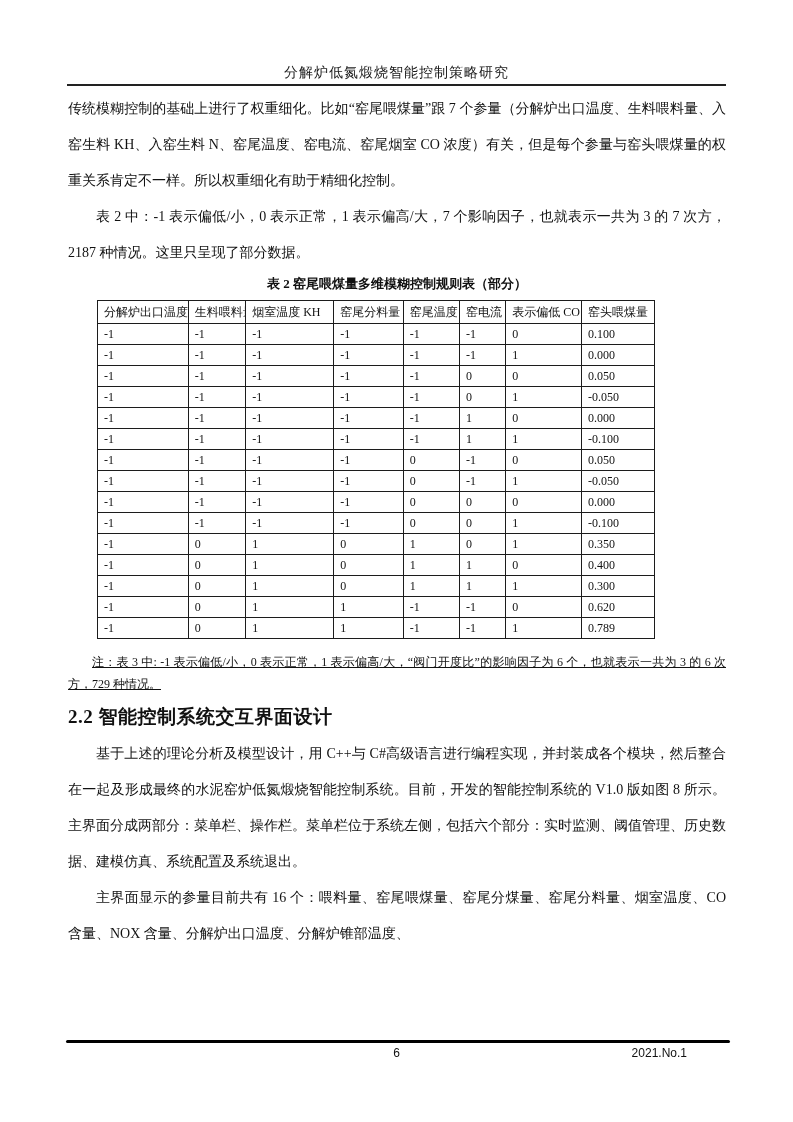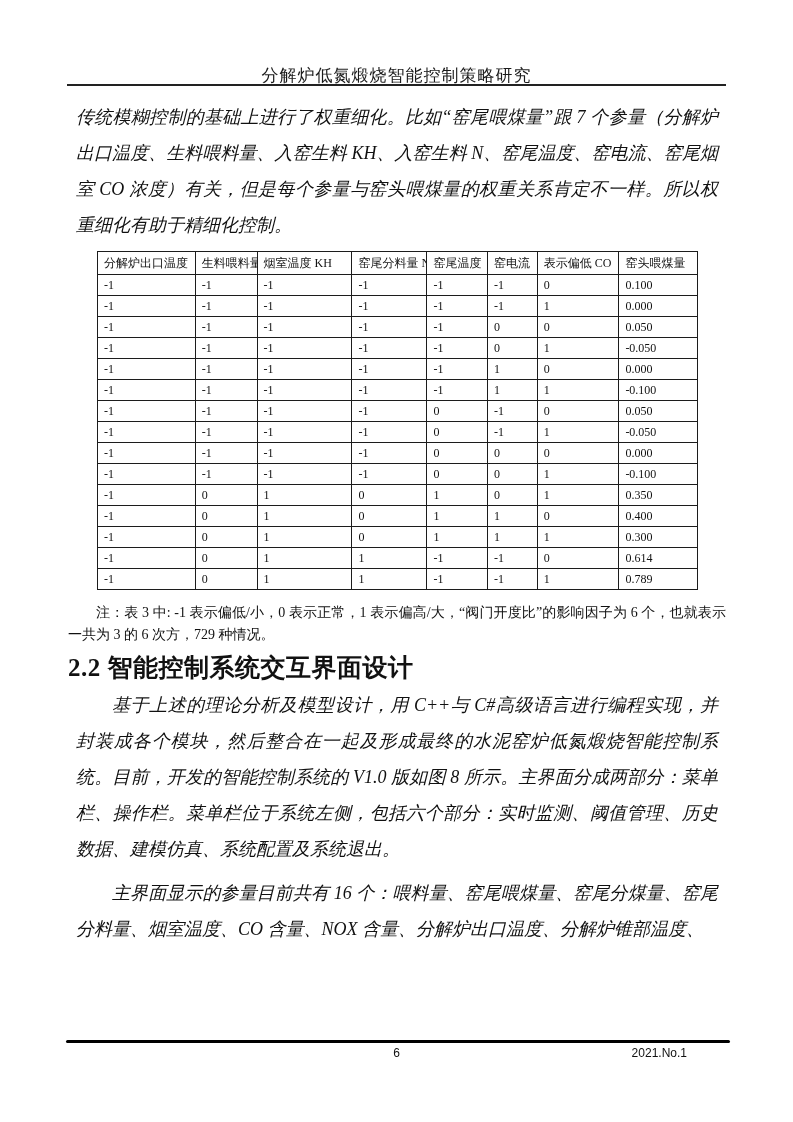--- a/index.html
+++ b/index.html
@@ -15,81 +15,81 @@
     color: #111111;
     font-family: "Liberation Serif", "DejaVu Serif", serif;
     overflow: hidden;
   }
   .running-head {
     position: absolute;
     top: 64px;
     left: 0;
     right: 0;
     text-align: center;
-    font-size: 17px;
+    font-size: 14px;
     letter-spacing: 1px;
     color: #1a1a1a;
   }
   .head-rule {
     position: absolute;
     top: 84px;
     left: 67px;
     width: 659px;
     height: 2px;
     background: #222222;
   }
   .content {
     position: absolute;
     left: 68px;
     top: 91px;
     width: 658px;
   }
   p.body {
-    margin: 8px;
-    font-size: 18px;
+    margin: 0;
+    font-size: 14px;
     line-height: 36px;
     text-align: justify;
-    font-style: italic;
   }
   p.indent { text-indent: 2em; }
   .caption {
     margin-top: 3px;
     text-align: center;
     font-size: 13px;
     font-weight: bold;
     line-height: 20px;
   }
   table.rules {
     margin: 6px 0 12px 29px;
-    width: 601px;
+    width: 558px;
     border-collapse: collapse;
     table-layout: fixed;
     font-size: 12px;
   }
   table.rules th, table.rules td {
     border: 1.5px solid #1c1c1c;
     padding: 2.5px 6px;
     height: 15px;
     line-height: 15px;
     text-align: left;
     font-weight: normal;
     white-space: nowrap;
     overflow: hidden;
   }
   table.rules th { height: 17px; }
   p.note {
     margin: 7px 0 0 0;
-    font-size: 14px;
+    font-size: 12px;
     line-height: 22px;
     text-align: justify;
     text-indent: 2em;
+    text-decoration: underline;
   }
   h2.heading {
     margin: 9px 0 0 0;
-    font-size: 25px;
+    font-size: 19px;
     font-weight: bold;
     letter-spacing: 0.5px;
     line-height: 26px;
   }
   h2.heading + p.body { margin-top: 6px; }
   .footer-rule {
     position: absolute;
     left: 66px;
     top: 1040px;
     width: 664px;
@@ -121,21 +121,23 @@
 <div class="page">
 
   <div class="running-head">分解炉低氮煅烧智能控制策略研究</div>
 
   <div class="head-rule"></div>
 
   <div class="content">
 
     <p class="body">传统模糊控制的基础上进行了权重细化。比如“窑尾喂煤量”跟 7 个参量（分解炉出口温度、生料喂料量、入窑生料 KH、入窑生料 N、窑尾温度、窑电流、窑尾烟室 CO 浓度）有关，但是每个参量与窑头喂煤量的权重关系肯定不一样。所以权重细化有助于精细化控制。</p>
 
-
+    <p class="body indent">表 2 中：-1 表示偏低/小，0 表示正常，1 表示偏高/大，7 个影响因子，也就表示一共为 3 的 7 次方，2187 种情况。这里只呈现了部分数据。</p>
+
+    <div class="caption">表 2 窑尾喂煤量多维模糊控制规则表（部分）</div>
 
     <table class="rules">
       <colgroup>
         <col style="width:16.3%">
         <col style="width:10.3%">
         <col style="width:15.8%">
         <col style="width:12.5%">
         <col style="width:10.1%">
         <col style="width:8.3%">
         <col style="width:13.6%">
@@ -285,21 +287,21 @@
             <td>0.300</td>
           </tr>
           <tr>
             <td>-1</td>
             <td>0</td>
             <td>1</td>
             <td>1</td>
             <td>-1</td>
             <td>-1</td>
             <td>0</td>
-            <td>0.614</td>
+            <td>0.620</td>
           </tr>
           <tr>
             <td>-1</td>
             <td>0</td>
             <td>1</td>
             <td>1</td>
             <td>-1</td>
             <td>-1</td>
             <td>1</td>
             <td>0.789</td>

